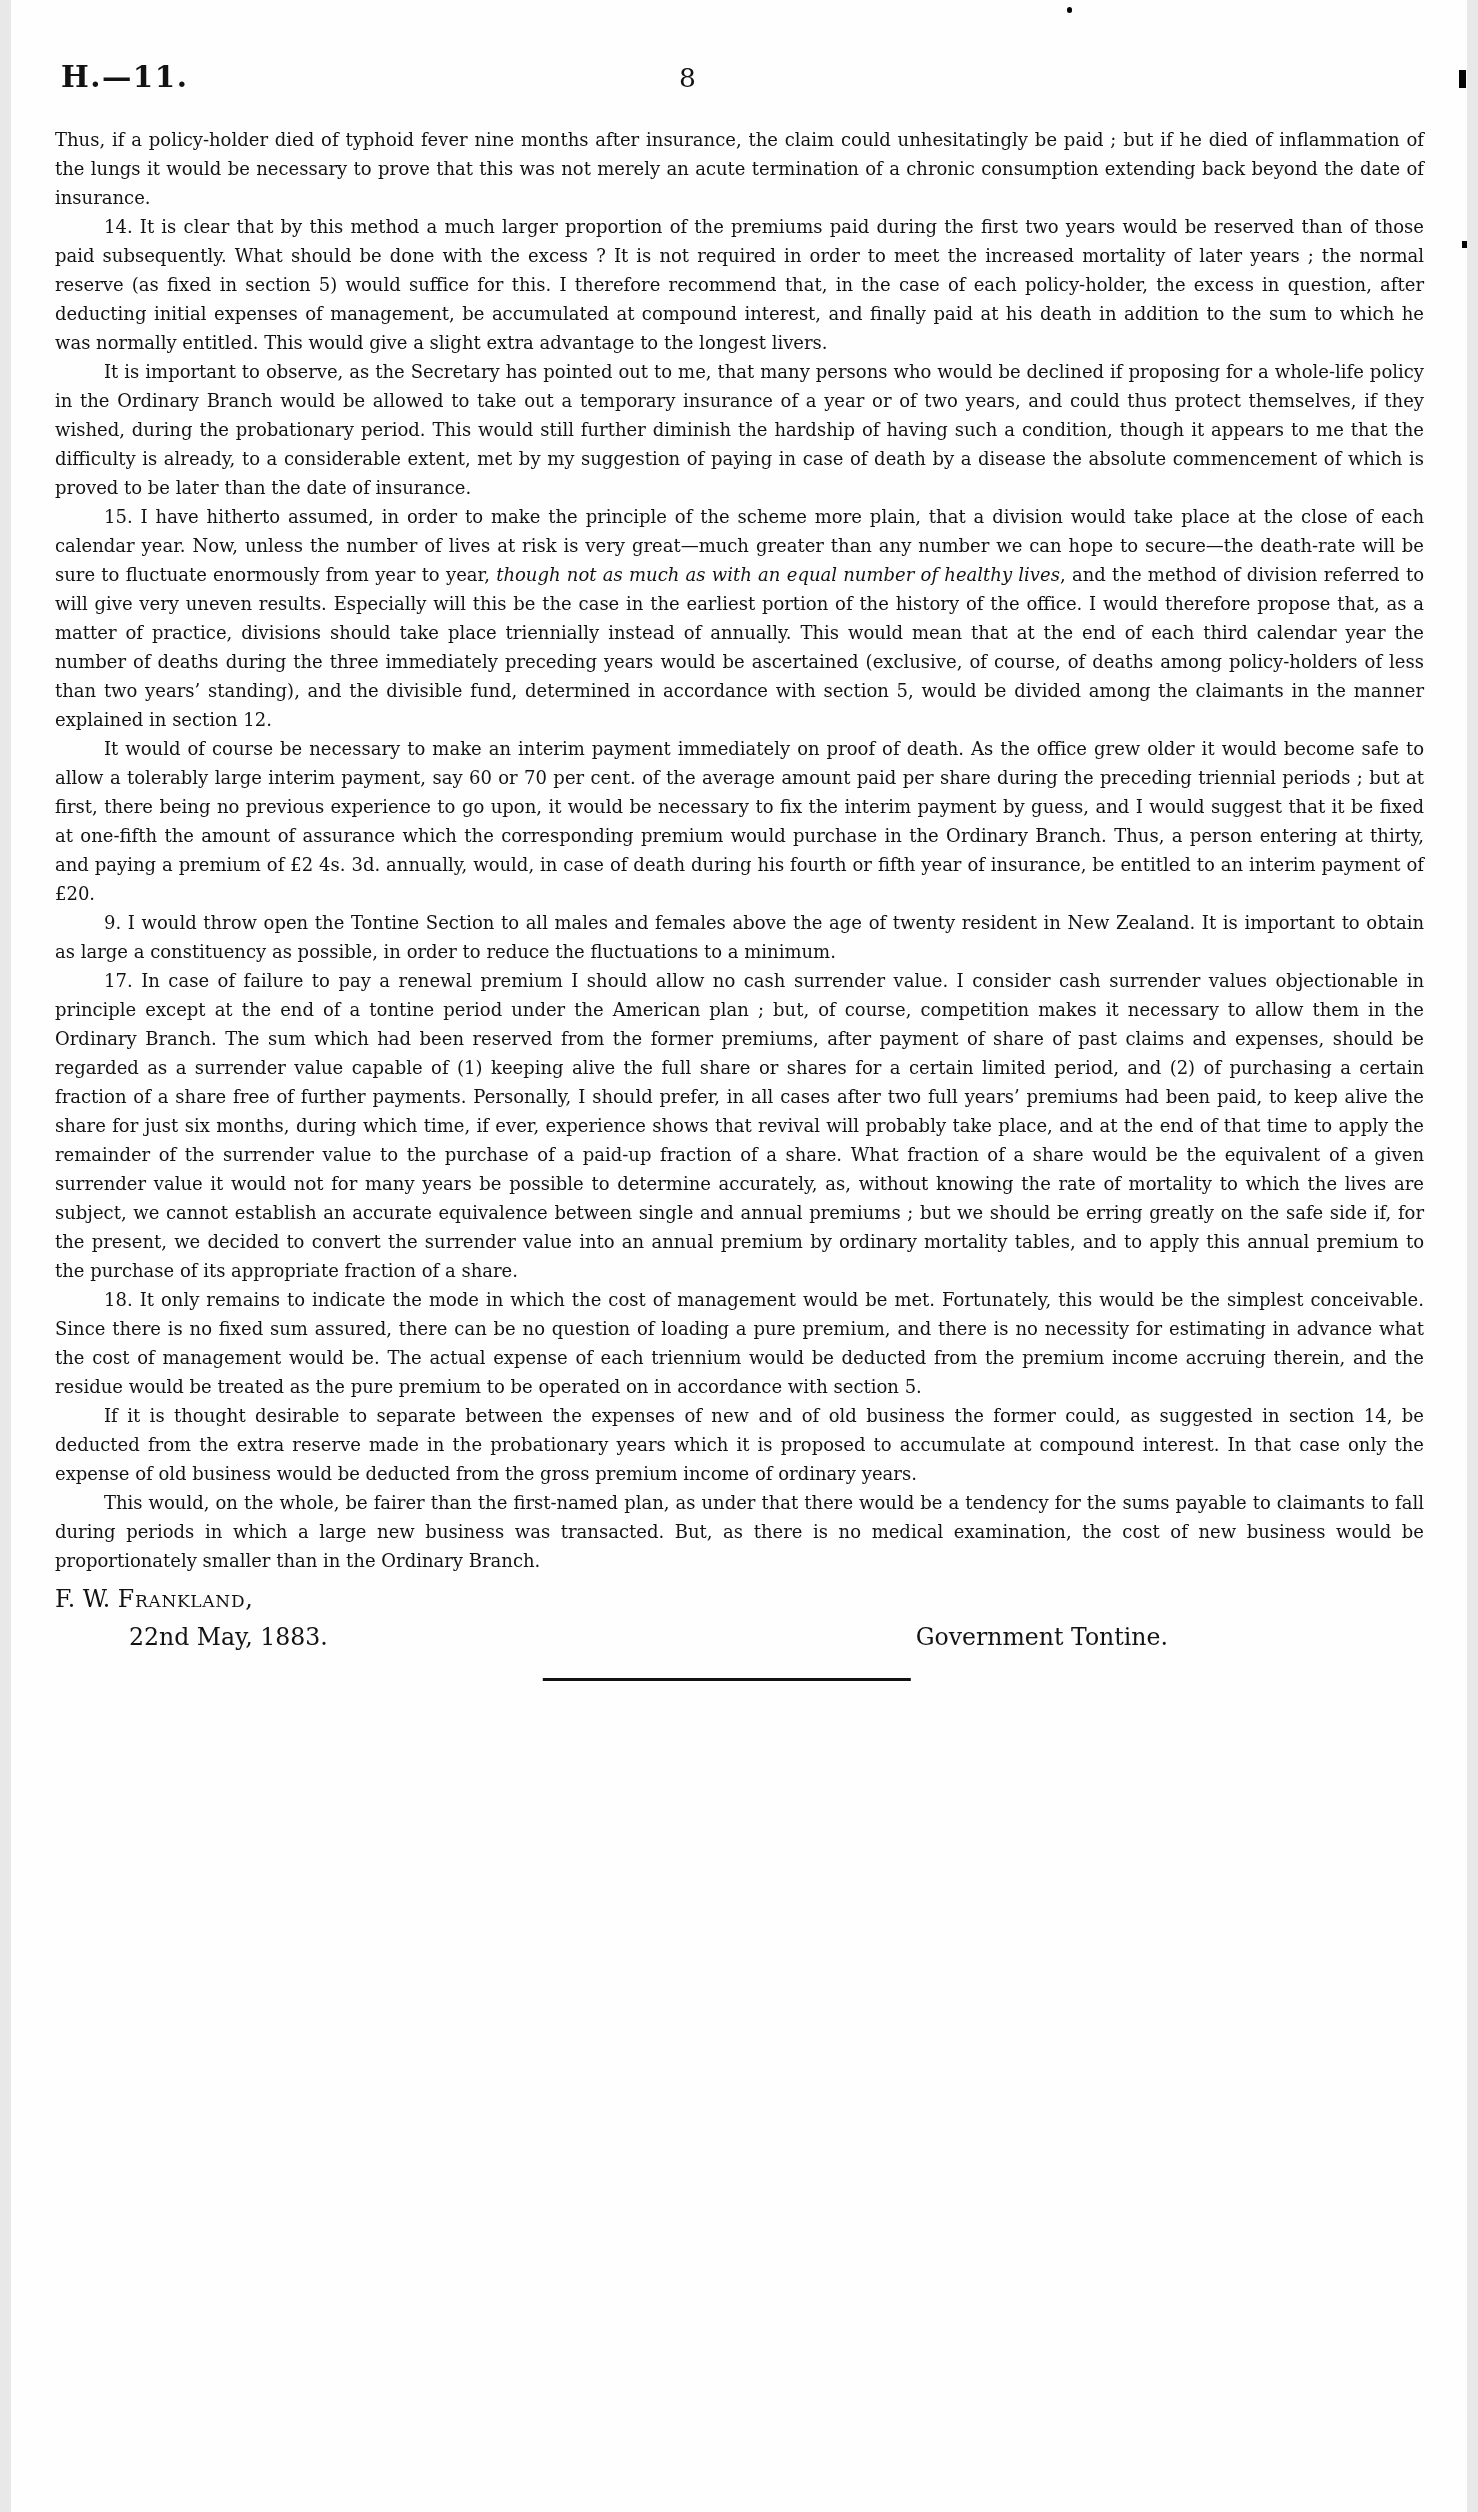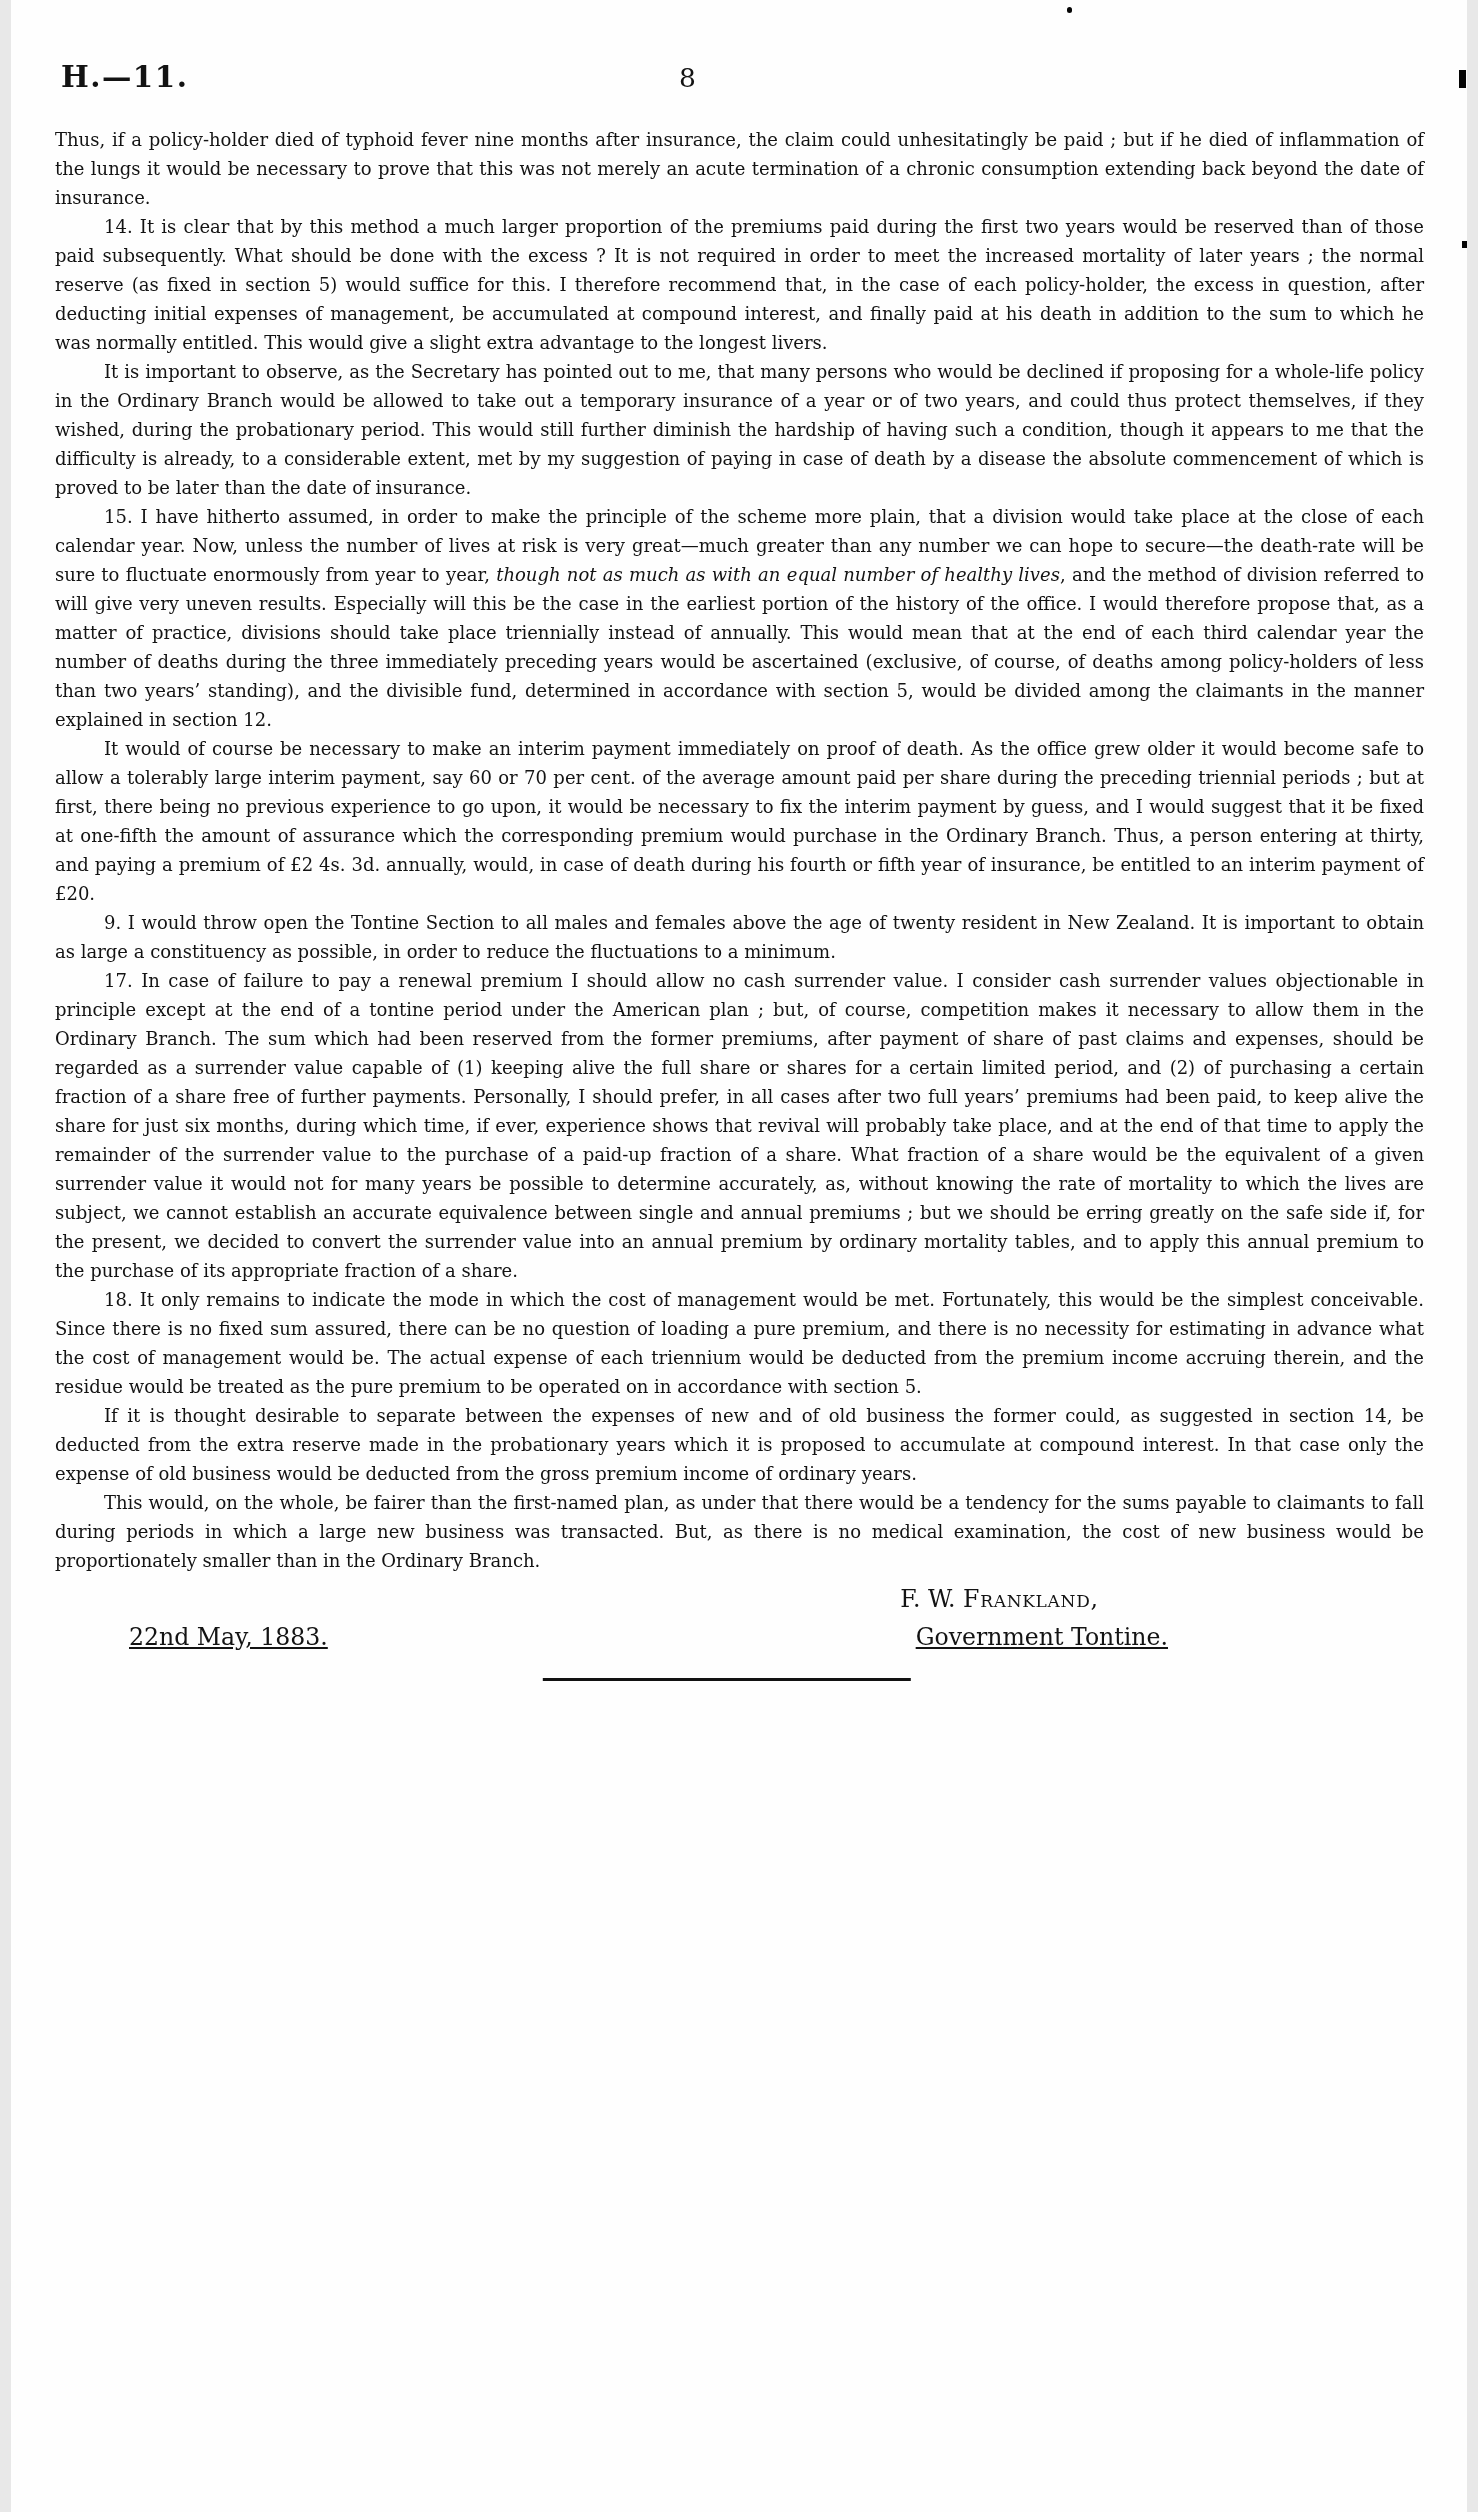--- a/index.html
+++ b/index.html
@@ -35,31 +35,30 @@
     margin-top: 31px;
     font-size: 18px;
     line-height: 29px;
     text-align: justify;
   }
   .para { margin: 0; }
   .para.indent { text-indent: 49px; }
   .italic { font-style: italic; }
   .signature-block { margin-top: 10.3px; font-size: 23.6px; }
   .sig-name-line {
-    text-align: right;
+    text-align: left;
     padding-right: 326px;
     white-space: nowrap;
   }
   .smallcaps { font-variant: small-caps; letter-spacing: 0.7px; }
   .sig-second-line {
     display: flex;
     justify-content: space-between;
     align-items: center;
     margin-top: 10.3px;
-    text-decoration: underline;
   }
   .sig-date { padding-left: 74px; white-space: nowrap; }
   .sig-title { padding-right: 256px; white-space: nowrap; }
   .closing-rule {
     width: 368px;
     height: 2.9px;
     background: #121212;
     margin: 26.5px auto 0 auto;
     transform: translateX(-13.2px);
   }

